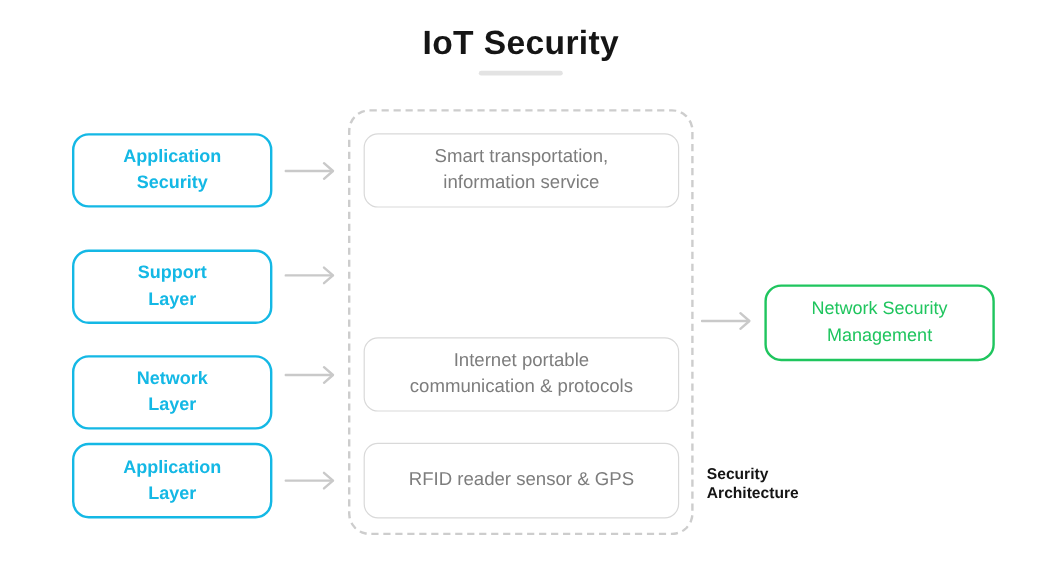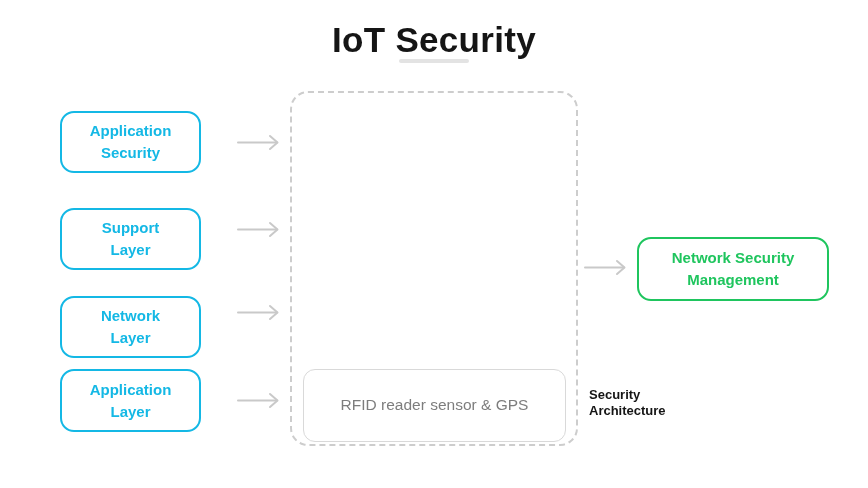--- a/index.html
+++ b/index.html
@@ -23,21 +23,21 @@
     background: #ffffff;
     overflow: hidden;
   }
 
   .title {
     position: absolute;
     top: 22px;
     left: 0;
     width: 100%;
     text-align: center;
-    font-size: 35px;
+    font-size: 28px;
     line-height: 1;
     font-weight: 800;
     color: var(--text-dark);
     letter-spacing: 0.3px;
   }
 
   .title-underline {
     position: absolute;
     top: 59px;
     left: 50%;
@@ -55,21 +55,21 @@
     justify-content: center;
     text-align: center;
     white-space: pre-line;
     background: #ffffff;
     border-radius: 14px;
     line-height: 1.45;
   }
 
   .left-node {
     left: 60px;
-    width: 141px;
+    width: 167px;
     height: 62px;
     border: 2px solid var(--cyan);
     color: var(--cyan);
     font-weight: 700;
     font-size: 15px;
   }
 
   .mid-node {
     left: 303px;
     width: 263px;
@@ -81,21 +81,21 @@
     font-size: 15.5px;
   }
 
   .right-node {
     left: 637px;
     top: 237px;
     width: 192px;
     height: 64px;
     border: 2px solid var(--green);
     color: var(--green);
-    font-weight: 700;
+    font-weight: 400;
     font-size: 15px;
   }
 
   .dashed-box {
     position: absolute;
     left: 290px;
     top: 91px;
     width: 288px;
     height: 355px;
     border: 2px dashed var(--dashed-border);
@@ -152,21 +152,25 @@
   </svg>
   <svg class="arrow" style="left:237px;top:304px" viewBox="0 0 46 17">
     <line x1="1" y1="8.5" x2="40" y2="8.5" stroke="currentColor" stroke-width="2" stroke-linecap="round"></line>
     <path d="M33 2 L40.5 8.5 L33 15" fill="none" stroke="currentColor" stroke-width="2" stroke-linecap="round" stroke-linejoin="round"></path>
   </svg>
   <svg class="arrow" style="left:237px;top:392px" viewBox="0 0 46 17">
     <line x1="1" y1="8.5" x2="40" y2="8.5" stroke="currentColor" stroke-width="2" stroke-linecap="round"></line>
     <path d="M33 2 L40.5 8.5 L33 15" fill="none" stroke="currentColor" stroke-width="2" stroke-linecap="round" stroke-linejoin="round"></path>
   </svg>
 
-  <div class="node mid-node" style="top:369px;height:73px">RFID reader sensor &amp; GPS</div>
+  <div class="node mid-node" style="top:111px">Smart transportation,
+information service</div>
+  <div class="node mid-node" style="top:281px">Internet portable
+communication &amp; protocols</div>
+  <div class="node mid-node" style="top:369px;height:63px">RFID reader sensor &amp; GPS</div>
 
   <svg class="arrow" style="left:584px;top:259px" viewBox="0 0 46 17">
     <line x1="1" y1="8.5" x2="40" y2="8.5" stroke="currentColor" stroke-width="2" stroke-linecap="round"></line>
     <path d="M33 2 L40.5 8.5 L33 15" fill="none" stroke="currentColor" stroke-width="2" stroke-linecap="round" stroke-linejoin="round"></path>
   </svg>
 
   <div class="node right-node">Network Security
 Management</div>
 
 </div>

